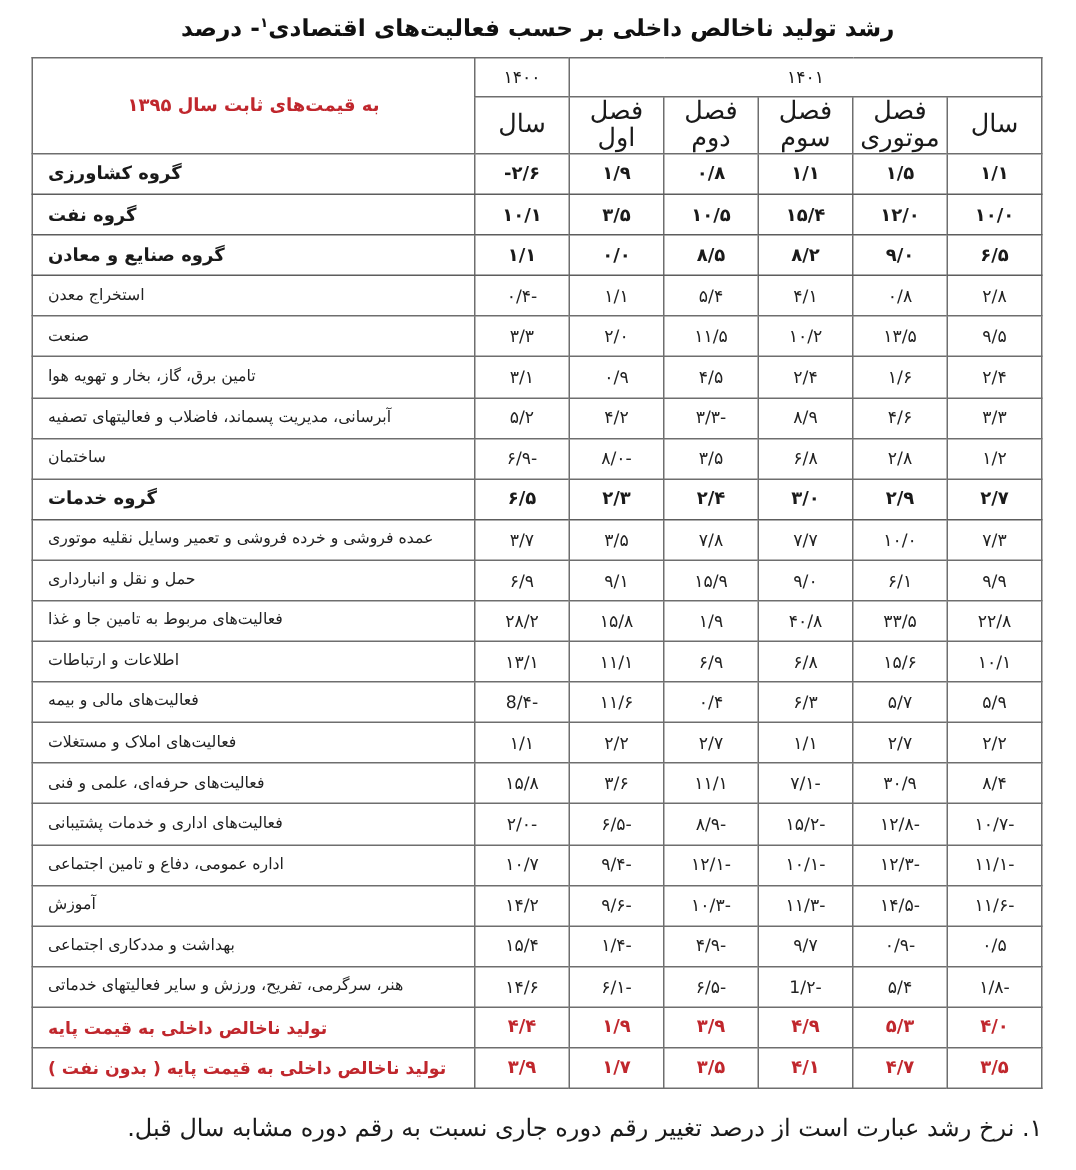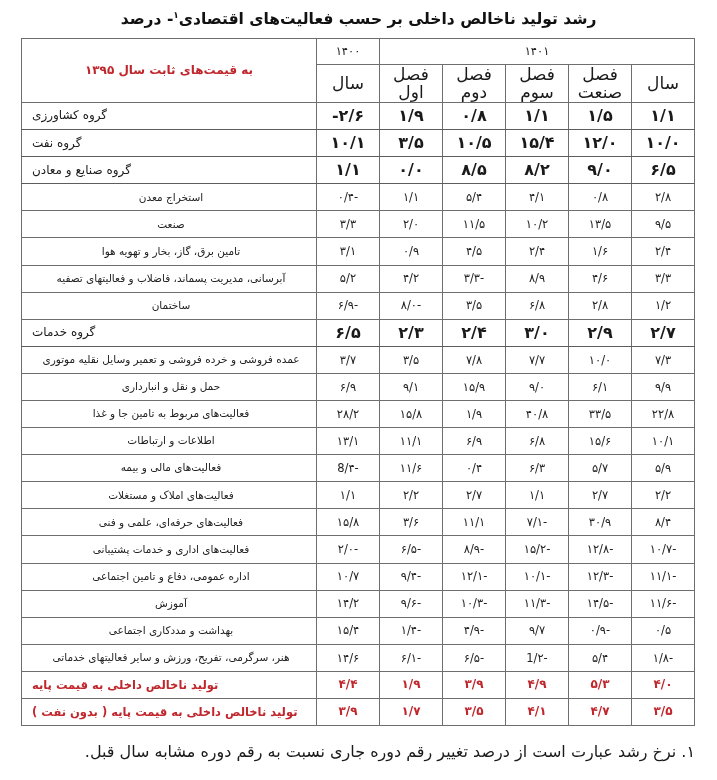--- a/index.html
+++ b/index.html
@@ -89,32 +89,31 @@
     text-align: center;
     font-size: 11.5px;
   }
   tbody td.label {
     text-align: left;
     padding-left: 10px;
     padding-right: 6px;
     font-size: 11px;
   }
   tbody tr.group td.label {
-    font-weight: normal;
+    font-weight: bold;
     font-size: 12px;
   }
   tbody tr.group td.num {
     font-weight: bold;
-    font-size: 16px;
+    font-size: 12px;
   }
   tbody tr.sub td.label {
     font-weight: normal;
     font-size: 10.5px;
     color: #222;
-    text-align: center;
   }
   tbody tr.sub td.num {
     font-weight: normal;
     color: #222;
   }
   tbody tr.total td {
     color: #c0272d;
     font-weight: bold;
     font-size: 12px;
   }
@@ -160,21 +159,21 @@
           <col class="c-label">
       </colgroup>
       <thead>
         <tr>
           <th class="yr" colspan="5">۱۴۰۱</th>
           <th class="yr" colspan="1">۱۴۰۰</th>
           <th class="red-head" rowspan="2">به قیمت‌های ثابت سال ۱۳۹۵</th>
         </tr>
         <tr>
           <th>سال</th>
-          <th>فصل صنعت</th>
+          <th>فصل موتوری</th>
           <th>فصل سوم</th>
           <th>فصل دوم</th>
           <th>فصل اول</th>
           <th>سال</th>
         </tr>
       </thead>
       <tbody id="tbody">
           <tr class="group">
             <td class="num">۱/۱</td>
             <td class="num">۱/۵</td>

